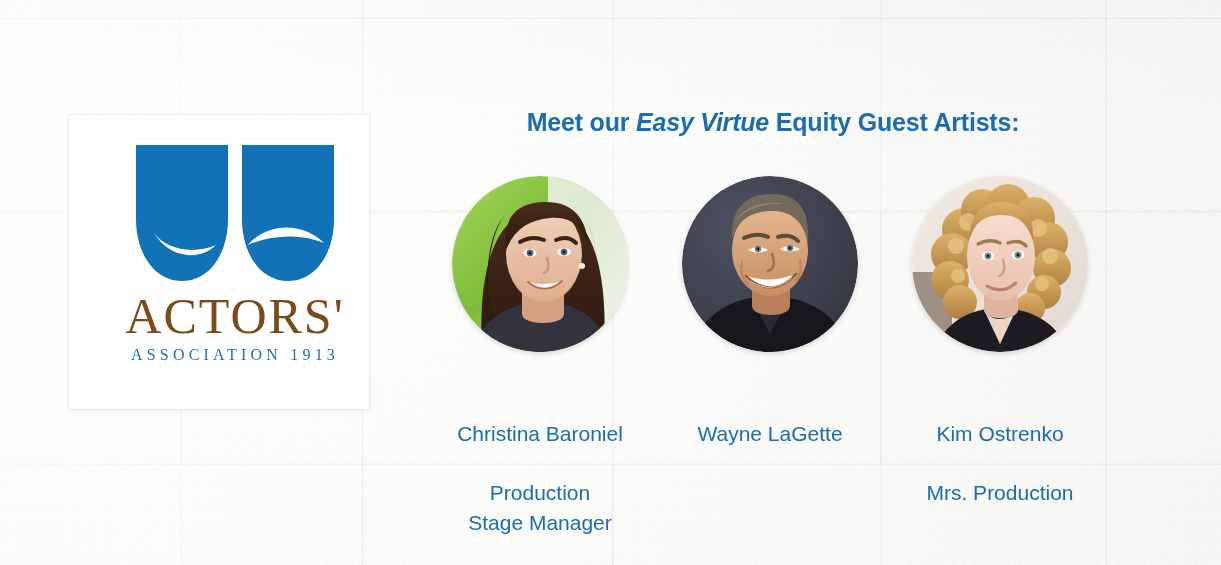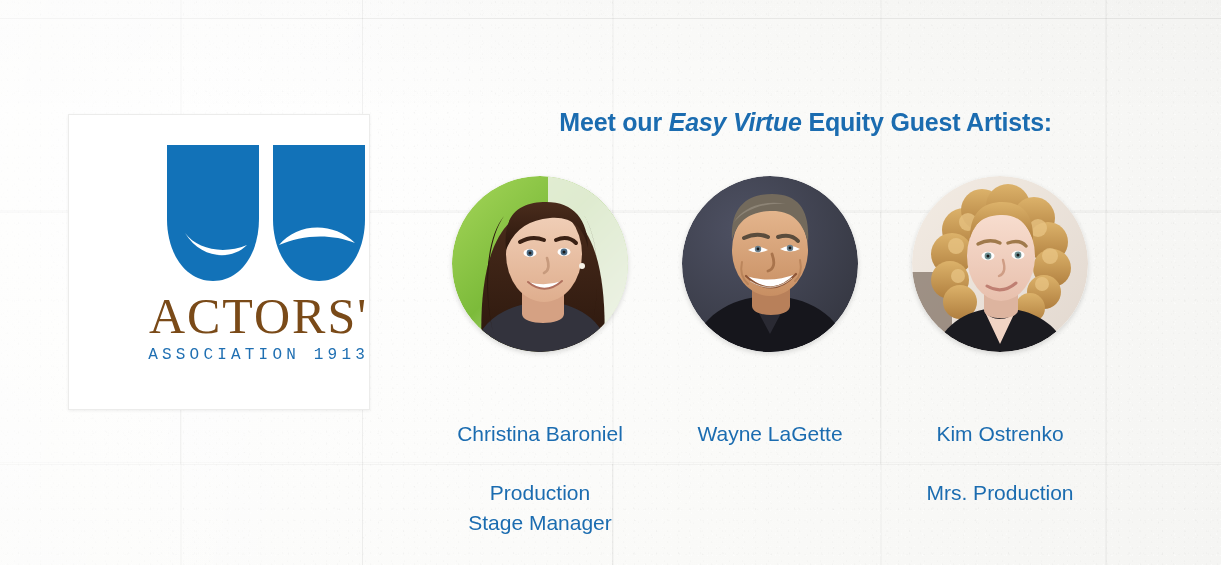--- a/index.html
+++ b/index.html
@@ -107,21 +107,21 @@
     left: 68px;
     top: 114px;
     width: 302px;
     height: 296px;
     background: #ffffff;
     border: 1px solid #ececeb;
     box-shadow: 0 1px 3px rgba(0,0,0,0.06);
     box-sizing: border-box;
     display: flex;
     flex-direction: column;
-    align-items: flex-end;
+    align-items: center;
     padding-left: 32px;
   }
   .masks {
     margin-top: 26px;
     width: 206px;
     height: 144px;
   }
   .logo-wordmark {
     margin-top: 6px;
     text-align: center;
@@ -139,34 +139,34 @@
     letter-spacing: 2px;
   }
   .logo-equity {
     font-size: 50px;
     letter-spacing: 2px;
     margin-top: -6px;
   }
   .logo-assoc {
     display: block;
     margin-top: 6px;
-    font-family: Liberation Mono, monospace;
+    font-family: Liberation Serif, serif;
     font-size: 16px;
     color: #1f6fb2;
     letter-spacing: 4.2px;
     font-weight: 400;
   }
 
   
   .headline {
     position: absolute;
-    left: 442px;
+    left: 468px;
     top: 108px;
     width: 610px;
-    text-align: right;
+    text-align: center;
     color: #1b6cb0;
     font-family: "Liberation Sans", sans-serif;
     font-weight: bold;
     font-size: 25px;
     letter-spacing: -0.2px;
     white-space: nowrap;
   }
   .headline em {
     font-style: italic;
     font-weight: bold;

